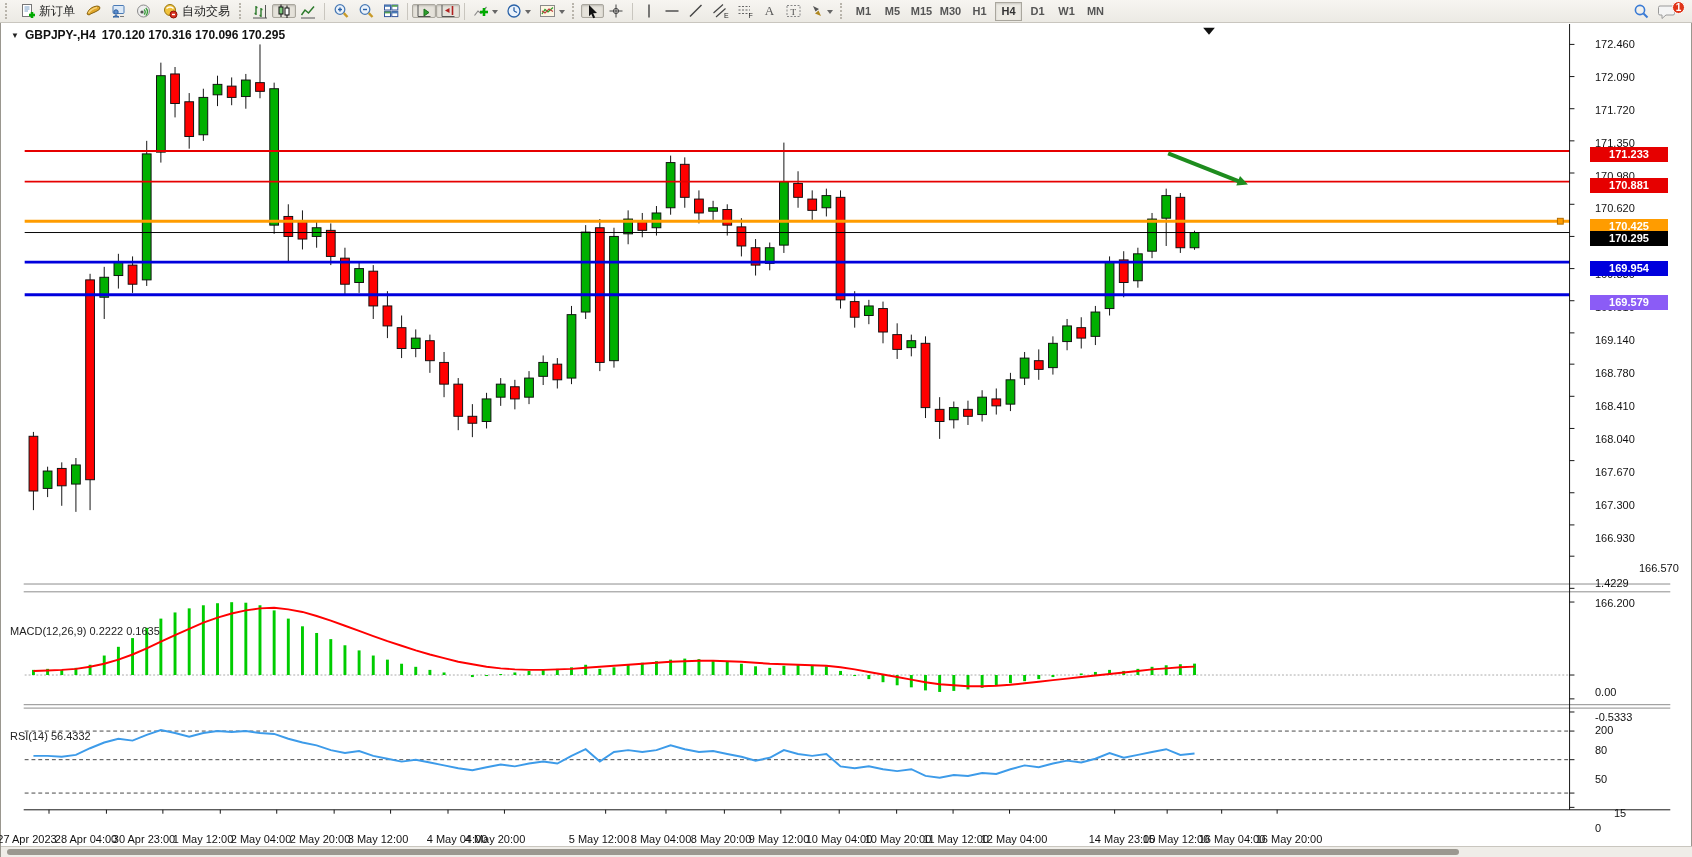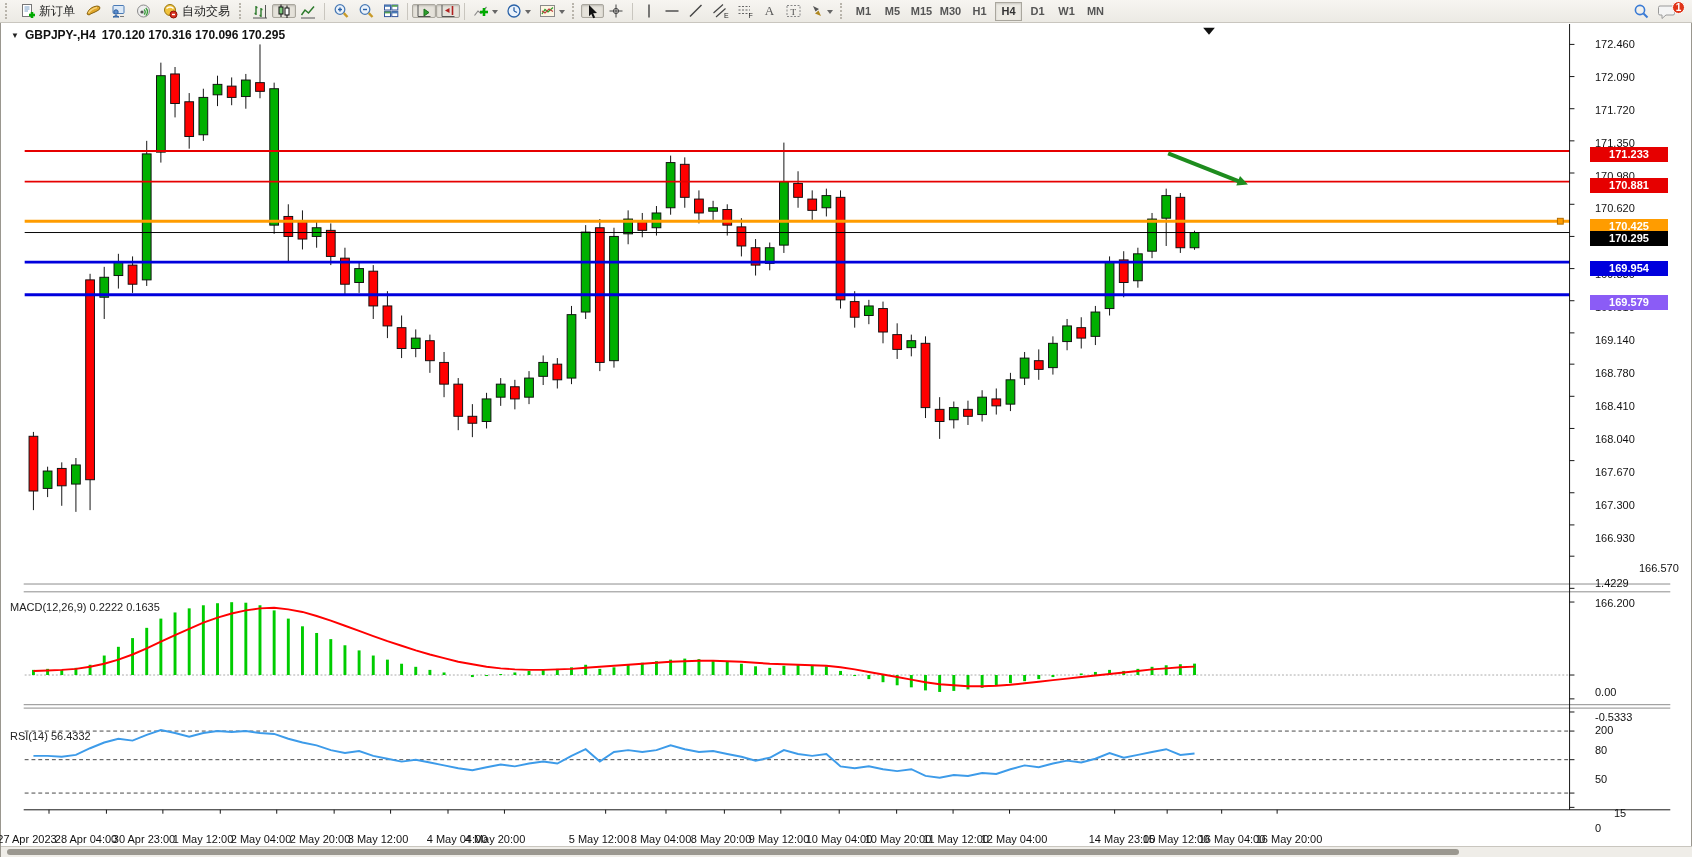--- a/index.html
+++ b/index.html
@@ -673,21 +673,21 @@
       <polygon points="1258,189 1246.0364221656882,189.93424054844783 1249.8315050003455,180.20934078463853" fill="#1e8c1e"></polygon>
       <polygon points="1212,28 1224,28 1218,35" fill="#111"></polygon>
     </svg>
 
   <div class="chart-title">
     <span class="tri">▼</span>
     <span>GBPJPY-,H4</span>
     <span style="font-weight:bold;">170.120 170.316 170.096 170.295</span>
   </div>
 
-  <div class="pane-label" style="top:578px;">MACD(12,26,9) 0.2222 0.1635</div>
+  <div class="pane-label" style="top:602px;">MACD(12,26,9) 0.2222 0.1635</div>
   <div class="pane-label" style="top:707px;">RSI(14) 56.4332</div>
 
   <div id="overlays">
       <div class="axis-badge" style="top: 124.054px; background: rgb(230, 0, 0);">171.233</div>
       <div class="axis-badge" style="top: 155.482px; background: rgb(230, 0, 0);">170.881</div>
       <div class="axis-badge" style="top: 196.196px; background: rgb(255, 156, 0);">170.425</div>
       <div class="axis-badge" style="top: 207.804px; background: rgb(0, 0, 0);">170.295</div>
       <div class="axis-badge" style="top: 238.25px; background: rgb(0, 0, 221);">169.954</div>
       <div class="axis-badge" style="top: 271.732px; background: #8b5cf6;">169.579</div>
       <div class="axis-label" style="top: 15px;">172.460</div>

